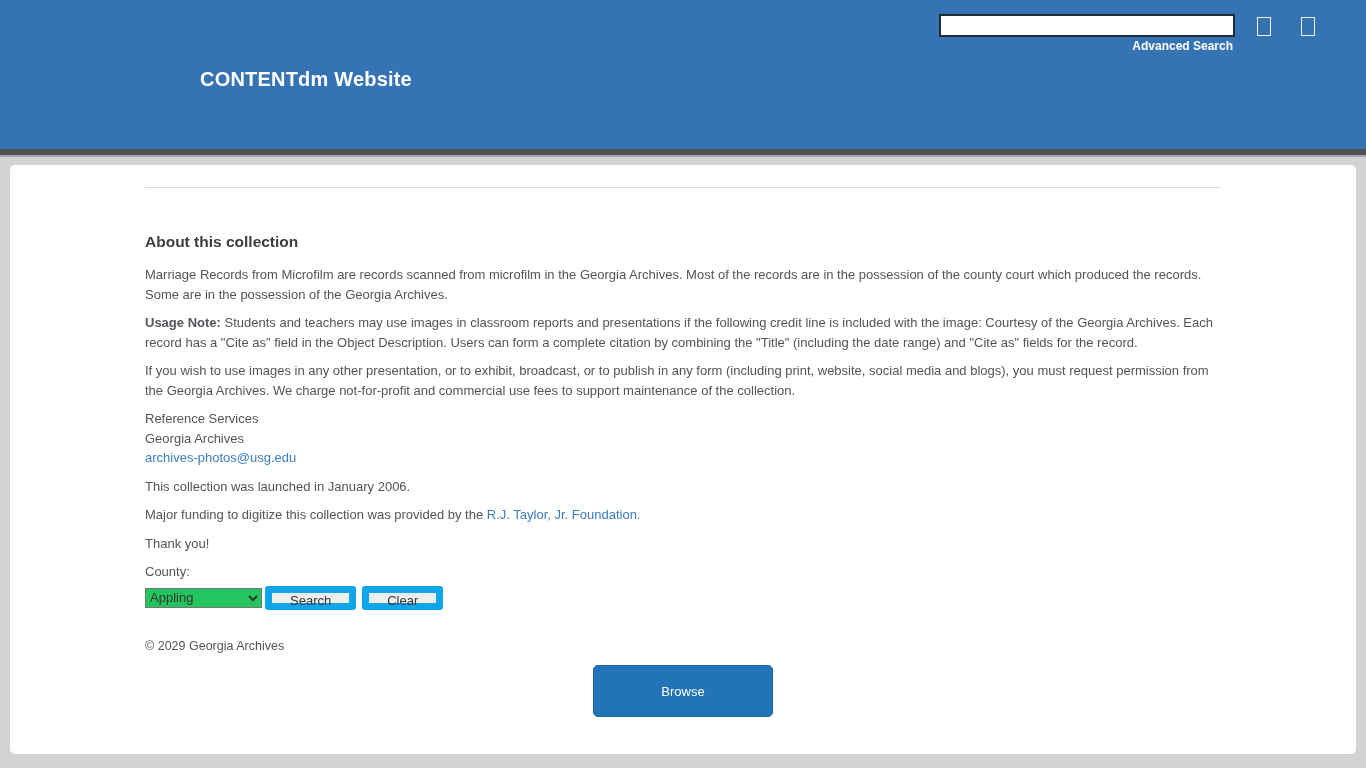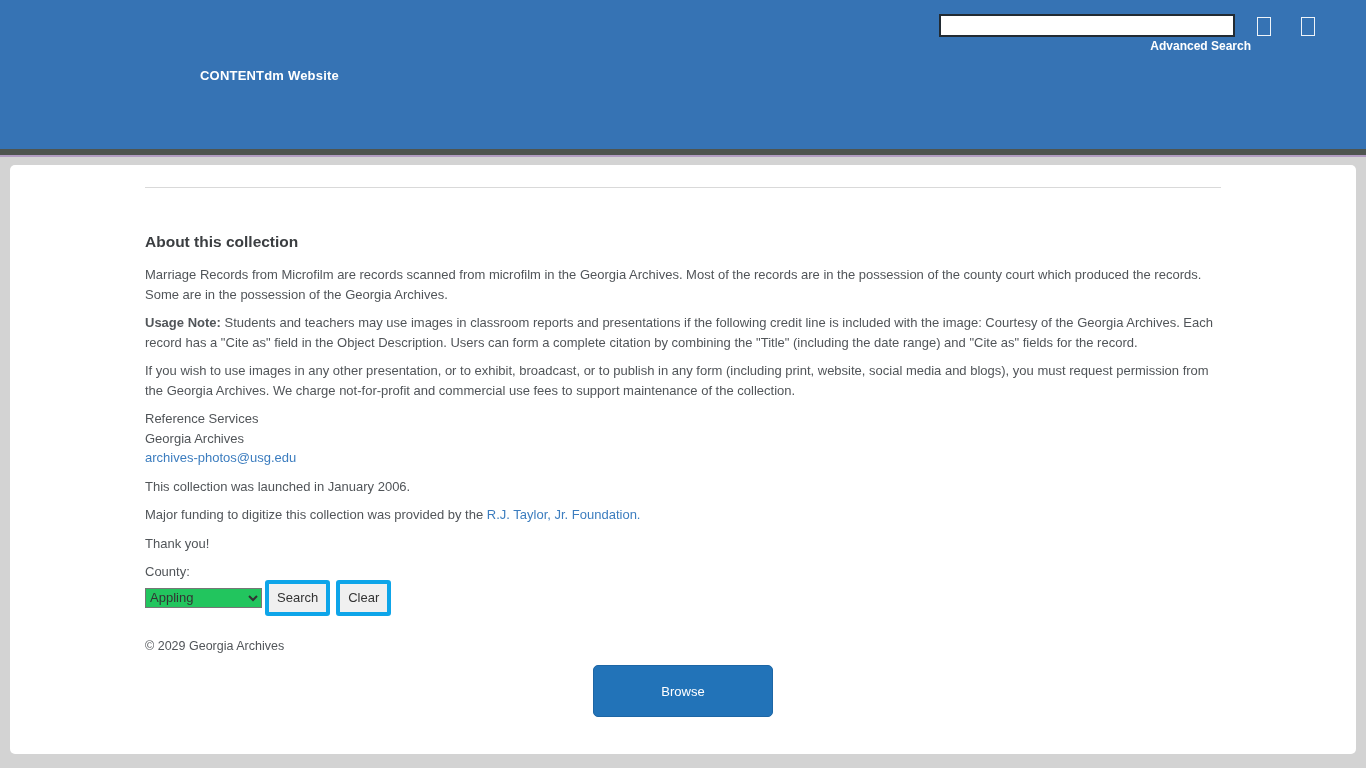--- a/index.html
+++ b/index.html
@@ -18,37 +18,37 @@
     width: 100%; height: 149px;
     background: #3673b4;
   }
   .band-dark   { width: 100%; height: 6px; background: #4e544f; }
   .band-purple { width: 100%; height: 2px; background: #b19cc1; }
 
   .site-title {
     position: absolute;
     left: 200px; top: 68px;
     color: #ffffff;
-    font-size: 13px;
+    font-size: 20px;
     font-weight: bold;
     letter-spacing: 0.2px;
   }
   .search-input {
     position: absolute;
     top: 14px; right: 131px;
     width: 296px; height: 23px;
     border: 2px solid #222b33;
     background: #ffffff;
     font-size: 13px;
     padding: 0 4px;
     outline: none;
   }
   .adv-search {
     position: absolute;
-    top: 39px; right: 115px;
+    top: 39px; right: 133px;
     color: #ffffff;
     font-size: 12px;
     font-weight: bold;
     cursor: pointer;
     text-decoration: none;
   }
   .glyph-box {
     position: absolute;
     top: 17px;
     width: 14px; height: 19px;
@@ -111,27 +111,27 @@
   .county-select {
     width: 117px; height: 20px;
     font-size: 13px;
     font-family: "Liberation Sans", sans-serif;
     border: 1px solid #767676;
     background: #22c55e;
     color: #333;
     margin-right: 3px;
   }
   .form-btn {
-    height: 36px;
-    padding: 0 8px;
+    height: 24px;
+    padding: 0 18px;
     font-size: 13px;
     font-family: "Liberation Sans", sans-serif;
     color: #333;
     background: #f0f0f0;
-    border: 4px solid #0ea5e9;
+    border: 7px solid #0ea5e9;
     border-radius: 3px;
     margin-right: 6px;
     cursor: pointer;
   }
   .copyright {
     margin-top: 28px;
     font-size: 12.5px;
     color: #515559;
   }
   .browse-wrap { text-align: center; margin-top: 9px; }

